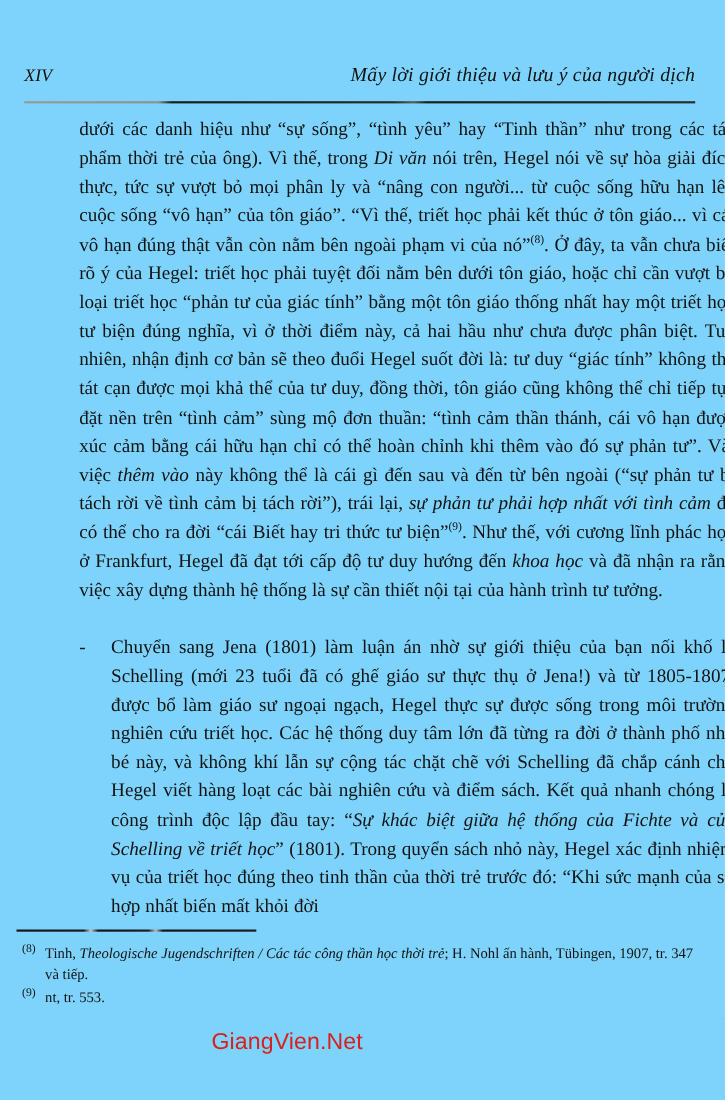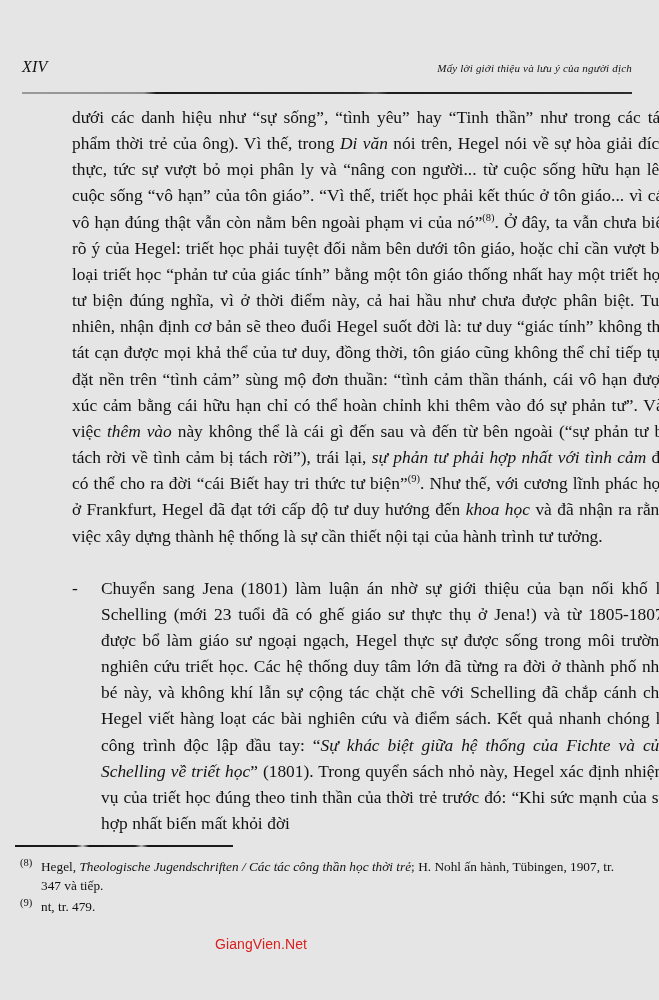--- a/index.html
+++ b/index.html
@@ -10,41 +10,41 @@
   }
   body {
     font-family: "Liberation Serif", "DejaVu Serif", serif;
     color: #121212;
   }
   #page {
     position: relative;
     width: 659px;
     height: 1000px;
     margin: 0 auto;
-    background: #e5e5e5;
+    background: #7dd3fc;
     overflow: hidden;
     box-sizing: border-box;
   }
 
   
   #header {
     position: absolute;
     left: 22px;
     top: 58px;
     width: 610px;
     height: 26px;
     display: flex;
     align-items: baseline;
     justify-content: space-between;
     font-style: italic;
     font-size: 16.5px;
     letter-spacing: .2px;
   }
   #folio { font-size: 16px; }
-  #running-title { font-size: 11px; }
+  #running-title { font-size: 18px; }
 
   #header-rule {
     position: absolute;
     left: 22px;
     top: 92px;
     width: 610px;
     height: 2px;
     background: linear-gradient(to right,
         #9a9a9a 0%, #8f8f8f 20%, #1b1b1b 22%, #2a2a2a 55%,
         #5d5d5d 58%, #1d1d1d 60%, #2c2c2c 100%);
@@ -119,21 +119,21 @@
   }
 
   
   #watermark {
     position: absolute;
     left: 0;
     top: 936px;
     width: 522px;
     text-align: center;
     font-family: "Liberation Sans", "DejaVu Sans", sans-serif;
-    font-size: 14px;
+    font-size: 21px;
     font-weight: 500;
     color: #d9201f;
     letter-spacing: .1px;
   }
 </style>
 </head>
 <body>
 
 <div id="page">
 
@@ -149,20 +149,20 @@
 
     <div class="para-gap"></div>
 
     <p class="hanging"><span class="bullet-dash">-</span><span>Chuyển sang Jena (1801) làm luận án nhờ sự giới thiệu của bạn nối khố là Schelling (mới 23 tuổi đã có ghế giáo sư thực thụ ở Jena!) và từ 1805-1807, được bổ làm giáo sư ngoại ngạch, Hegel thực sự được sống trong môi trường nghiên cứu triết học. Các hệ thống duy tâm lớn đã từng ra đời ở thành phố nhỏ bé này, và không khí lẫn sự cộng tác chặt chẽ với Schelling đã chắp cánh cho Hegel viết hàng loạt các bài nghiên cứu và điểm sách. Kết quả nhanh chóng là công trình độc lập đầu tay: “</span><i>Sự khác biệt giữa hệ thống của Fichte và của Schelling về triết học</i><span>” (1801). Trong quyển sách nhỏ này, Hegel xác định nhiệm vụ của triết học đúng theo tinh thần của thời trẻ trước đó: “Khi sức mạnh của sự hợp nhất biến mất khỏi đời</span></p>
 
   </div>
 
   <div id="footnote-rule"></div>
 
   <div id="footnotes">
-    <p class="footnote"><span class="fn-marker">(8)</span><span>Hegel, </span><i>Theologische Jugendschriften / Các tác công thần học thời trẻ</i><span>; H. Nohl ấn hành, Tübingen, 1907, tr. 347 và tiếp.</span></p>
+    <p class="footnote"><span class="fn-marker">(8)</span><span>Tinh, </span><i>Theologische Jugendschriften / Các tác công thần học thời trẻ</i><span>; H. Nohl ấn hành, Tübingen, 1907, tr. 347 và tiếp.</span></p>
 
-    <p class="footnote"><span class="fn-marker">(9)</span><span>nt, tr. 479.</span></p>
+    <p class="footnote"><span class="fn-marker">(9)</span><span>nt, tr. 553.</span></p>
   </div>
 
   <div id="watermark" style="color: rgb(217, 32, 31);">GiangVien.Net</div>
 
 </div>
 
 </body></html>

